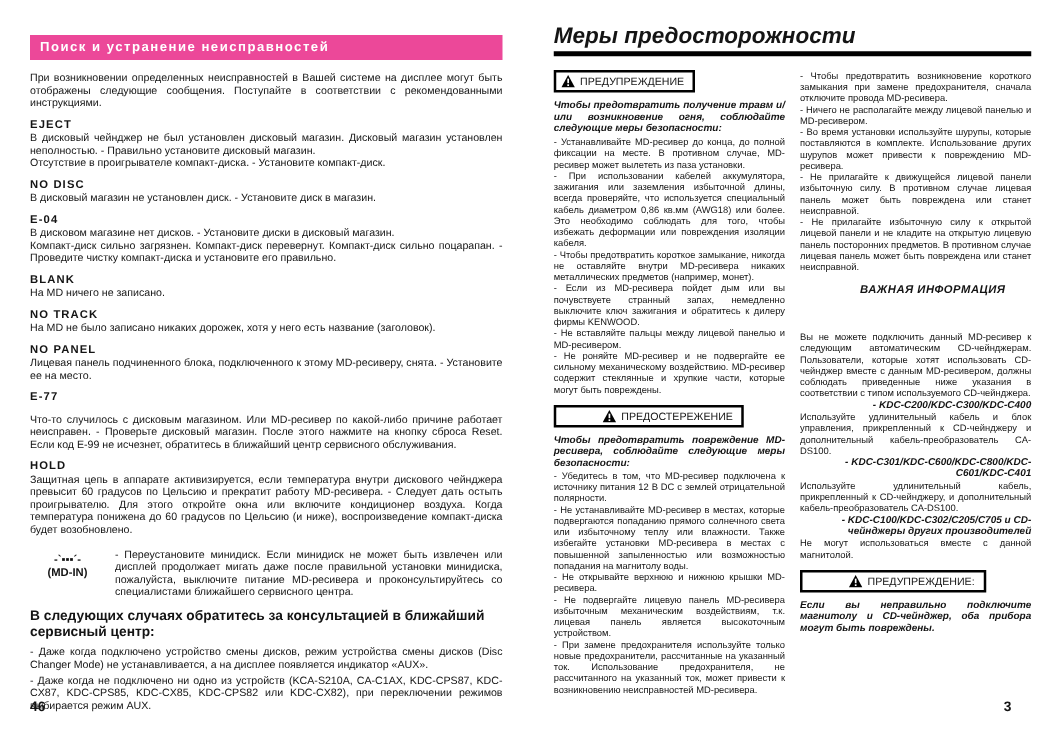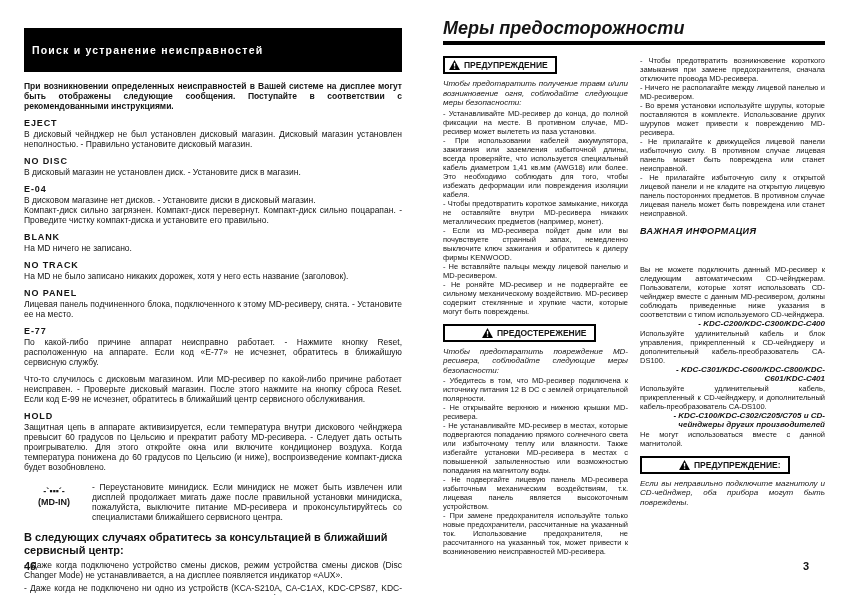--- a/index.html
+++ b/index.html
@@ -4,66 +4,67 @@
 <style>
   html,body{margin:0;padding:0;}
   body{
     width:842px;height:595px;position:relative;overflow:hidden;
     background:#ffffff;color:#141414;
     font-family:"Liberation Sans", sans-serif;
     -webkit-font-smoothing:antialiased;
   }
   
   .page-left{position:absolute;left:24px;top:28px;width:378px;}
-  .title-bar{background:#000000;color:#fff;font-weight:700;font-size:10.5px;
-    letter-spacing:1.2px;padding:16px 8px;}
-  .intro{margin-top:9px;font-size:8.5px;line-height:10px;text-align:justify;font-weight:bold;}
+  .title-bar{background:#ec4899;color:#fff;font-weight:700;font-size:10.5px;
+    letter-spacing:1.2px;padding:4px 8px;}
+  .intro{margin-top:9px;font-size:8.5px;line-height:10px;text-align:justify;}
   .sec{margin-top:7px;}
   .sec-h{font-weight:700;font-size:9px;letter-spacing:0.9px;line-height:11px;}
   .sec-l{font-size:8.5px;line-height:10px;text-align:justify;}
   .md-note{display:flex;margin-top:10px;gap:8px;}
   .md-icon{width:60px;flex:none;text-align:center;font-size:9px;line-height:11px;
     padding-top:4px;font-weight:700;}
   .md-text{flex:1;font-size:8.5px;line-height:10px;text-align:justify;}
   .svc-h{margin-top:9px;font-weight:700;font-size:11px;line-height:13px;}
   .svc-b{font-size:8.5px;line-height:10px;text-align:justify;margin-top:3px;}
   
   .page-right{position:absolute;left:443px;top:18px;width:382px;}
   .r-title{font-weight:700;font-style:italic;font-size:18px;line-height:21px;}
   .r-rule{height:4px;background:#000;margin-top:2px;}
   .cols{display:flex;gap:12px;margin-top:11px;}
   .col{width:185px;}
   .warnbox{border:2px solid #000;display:inline-flex;gap:4px;
-    padding:2px 7px 2px 4px;font-weight:700;font-size:8.5px;margin-bottom:5px;
+    padding:2px 7px 2px 4px;font-weight:400;font-size:8.5px;margin-bottom:5px;
     background:#fff;}
   .tri{display:inline-flex;align-items:center;}
-  .lead{font-weight:400;font-style:italic;font-size:8px;line-height:9.5px;
+  .lead{font-weight:700;font-style:italic;font-size:8px;line-height:9.5px;
     text-align:justify;margin-bottom:1px;}
   .b{font-size:7.5px;line-height:9px;text-align:justify;}
   .gap8{margin-top:8px;padding-left:37px;}
   .imp-h{font-weight:700;font-style:italic;font-size:9px;letter-spacing:0.4px;
-    margin-top:8px;line-height:11px;}
+    margin-top:8px;line-height:11px;margin-left:48px;}
   .imp-t{font-size:7.5px;line-height:9px;text-align:justify;margin-top:28px;}
   .model-h{font-weight:700;font-style:italic;font-size:8px;line-height:9.5px;text-align:right;}
   .model-t{font-size:7.5px;line-height:9px;text-align:justify;}
   
   .pageno{position:absolute;font-weight:700;font-size:11px;}
   #pageno-left{left:24px;top:560px;}
   #pageno-right{left:803px;top:560px;}
 </style>
 </head>
 <body>
 
 <div class="page-left">
   <div class="title-bar">Поиск и устранение неисправностей</div>
   <div class="intro">При возникновении определенных неисправностей в Вашей системе на дисплее могут быть отображены следующие сообщения. Поступайте в соответствии с рекомендованными инструкциями.</div>
 
   <div class="sec">
     <div class="sec-h">EJECT</div>
     <div class="sec-l">В дисковый чейнджер не был установлен дисковый магазин. Дисковый магазин установлен неполностью. - Правильно установите дисковый магазин.</div>
+    <div class="sec-l">Отсутствие в проигрывателе компакт-диска. - Установите компакт-диск.</div>
   </div>
 
   <div class="sec">
     <div class="sec-h">NO DISC</div>
     <div class="sec-l">В дисковый магазин не установлен диск. - Установите диск в магазин.</div>
   </div>
 
   <div class="sec">
     <div class="sec-h">E-04</div>
     <div class="sec-l">В дисковом магазине нет дисков. - Установите диски в дисковый магазин.</div>
@@ -80,21 +81,20 @@
     <div class="sec-l">На MD не было записано никаких дорожек, хотя у него есть название (заголовок).</div>
   </div>
 
   <div class="sec">
     <div class="sec-h">NO PANEL</div>
     <div class="sec-l">Лицевая панель подчиненного блока, подключенного к этому MD-ресиверу, снята. - Установите ее на место.</div>
   </div>
 
   <div class="sec">
     <div class="sec-h">E-77</div>
-    <div class="sec-l">По какой-либо причине аппарат неисправно работает. - Нажмите кнопку Reset, расположенную на аппарате. Если код «Е-77» не исчезнет, обратитесь в ближайшую сервисную службу.</div>
   </div>
 
   <div class="sec">
     <div class="sec-l">Что-то случилось с дисковым магазином. Или MD-ресивер по какой-либо причине работает неисправен. - Проверьте дисковый магазин. После этого нажмите на кнопку сброса Reset. Если код Е-99 не исчезнет, обратитесь в ближайший центр сервисного обслуживания.</div>
   </div>
 
   <div class="sec">
     <div class="sec-h">HOLD</div>
     <div class="sec-l">Защитная цепь в аппарате активизируется, если температура внутри дискового чейнджера превысит 60 градусов по Цельсию и прекратит работу MD-ресивера. - Следует дать остыть проигрывателю. Для этого откройте окна или включите кондиционер воздуха. Когда температура понижена до 60 градусов по Цельсию (и ниже), воспроизведение компакт-диска будет возобновлено.</div>
   </div>
@@ -128,40 +128,40 @@
           <svg width="11" height="10" viewBox="0 0 12 11">
               <path d="M6 0 L12 11 L0 11 Z" fill="#000"></path>
               <rect x="5.3" y="3.2" width="1.5" height="4" fill="#fff"></rect>
               <rect x="5.3" y="8.2" width="1.5" height="1.5" fill="#fff"></rect>
             </svg>
         </span>
         <span>ПРЕДУПРЕЖДЕНИЕ</span>
       </div>
       <div class="lead">Чтобы предотвратить получение травм и/или возникновение огня, соблюдайте следующие меры безопасности:</div>
       <div class="b">- Устанавливайте MD-ресивер до конца, до полной фиксации на месте. В противном случае, MD-ресивер может вылететь из паза установки.</div>
-      <div class="b">- При использовании кабелей аккумулятора, зажигания или заземления избыточной длины, всегда проверяйте, что используется специальный кабель диаметром 1,41 кв.мм (AWG18) или более. Это необходимо соблюдать для того, чтобы избежать деформации или повреждения изоляции кабеля.</div>
+      <div class="b">- При использовании кабелей аккумулятора, зажигания или заземления избыточной длины, всегда проверяйте, что используется специальный кабель диаметром 0,86 кв.мм (AWG18) или более. Это необходимо соблюдать для того, чтобы избежать деформации или повреждения изоляции кабеля.</div>
       <div class="b">- Чтобы предотвратить короткое замыкание, никогда не оставляйте внутри MD-ресивера никаких металлических предметов (например, монет).</div>
       <div class="b">- Если из MD-ресивера пойдет дым или вы почувствуете странный запах, немедленно выключите ключ зажигания и обратитесь к дилеру фирмы KENWOOD.</div>
       <div class="b">- Не вставляйте пальцы между лицевой панелью и MD-ресивером.</div>
       <div class="b">- Не роняйте MD-ресивер и не подвергайте ее сильному механическому воздействию. MD-ресивер содержит стеклянные и хрупкие части, которые могут быть повреждены.</div>
 
       <div class="warnbox gap8">
         <span class="tri">
           <svg width="11" height="10" viewBox="0 0 12 11">
               <path d="M6 0 L12 11 L0 11 Z" fill="#000"></path>
               <rect x="5.3" y="3.2" width="1.5" height="4" fill="#fff"></rect>
               <rect x="5.3" y="8.2" width="1.5" height="1.5" fill="#fff"></rect>
             </svg>
         </span>
         <span>ПРЕДОСТЕРЕЖЕНИЕ</span>
       </div>
       <div class="lead">Чтобы предотвратить повреждение MD-ресивера, соблюдайте следующие меры безопасности:</div>
       <div class="b">- Убедитесь в том, что MD-ресивер подключена к источнику питания 12 В DC с землей отрицательной полярности.</div>
+      <div class="b">- Не устанавливайте MD-ресивер в местах, которые подвергаются попаданию прямого солнечного света или избыточному теплу или влажности. Также избегайте установки MD-ресивера в местах с повышенной запыленностью или возможностью попадания на магнитолу воды.</div>
       <div class="b">- Не открывайте верхнюю и нижнюю крышки MD-ресивера.</div>
-      <div class="b">- Не устанавливайте MD-ресивер в местах, которые подвергаются попаданию прямого солнечного света или избыточному теплу или влажности. Также избегайте установки MD-ресивера в местах с повышенной запыленностью или возможностью попадания на магнитолу воды.</div>
       <div class="b">- Не подвергайте лицевую панель MD-ресивера избыточным механическим воздействиям, т.к. лицевая панель является высокоточным устройством.</div>
       <div class="b">- При замене предохранителя используйте только новые предохранители, рассчитанные на указанный ток. Использование предохранителя, не рассчитанного на указанный ток, может привести к возникновению неисправностей MD-ресивера.</div>
     </div>
 
     <div class="col">
       <div class="b">- Чтобы предотвратить возникновение короткого замыкания при замене предохранителя, сначала отключите провода MD-ресивера.</div>
       <div class="b">- Ничего не располагайте между лицевой панелью и MD-ресивером.</div>
       <div class="b">- Во время установки используйте шурупы, которые поставляются в комплекте. Использование других шурупов может привести к повреждению MD-ресивера.</div>
       <div class="b">- Не прилагайте к движущейся лицевой панели избыточную силу. В противном случае лицевая панель может быть повреждена или станет неисправной.</div>
       <div class="b">- Не прилагайте избыточную силу к открытой лицевой панели и не кладите на открытую лицевую панель посторонних предметов. В противном случае лицевая панель может быть повреждена или станет неисправной.</div>

